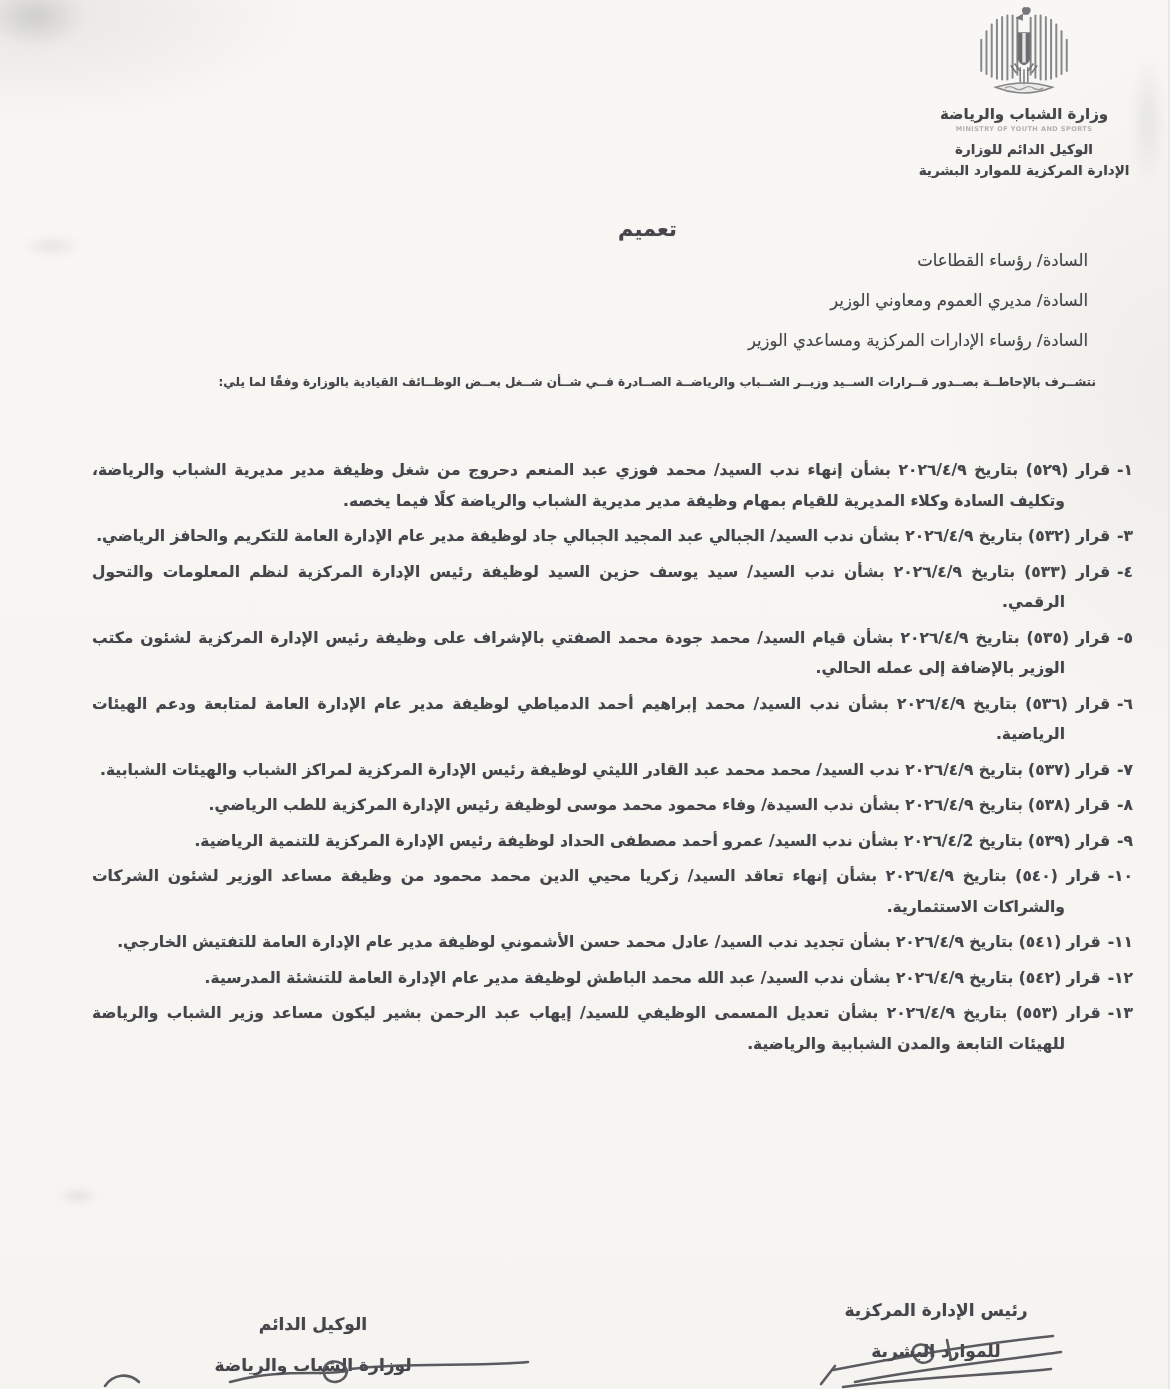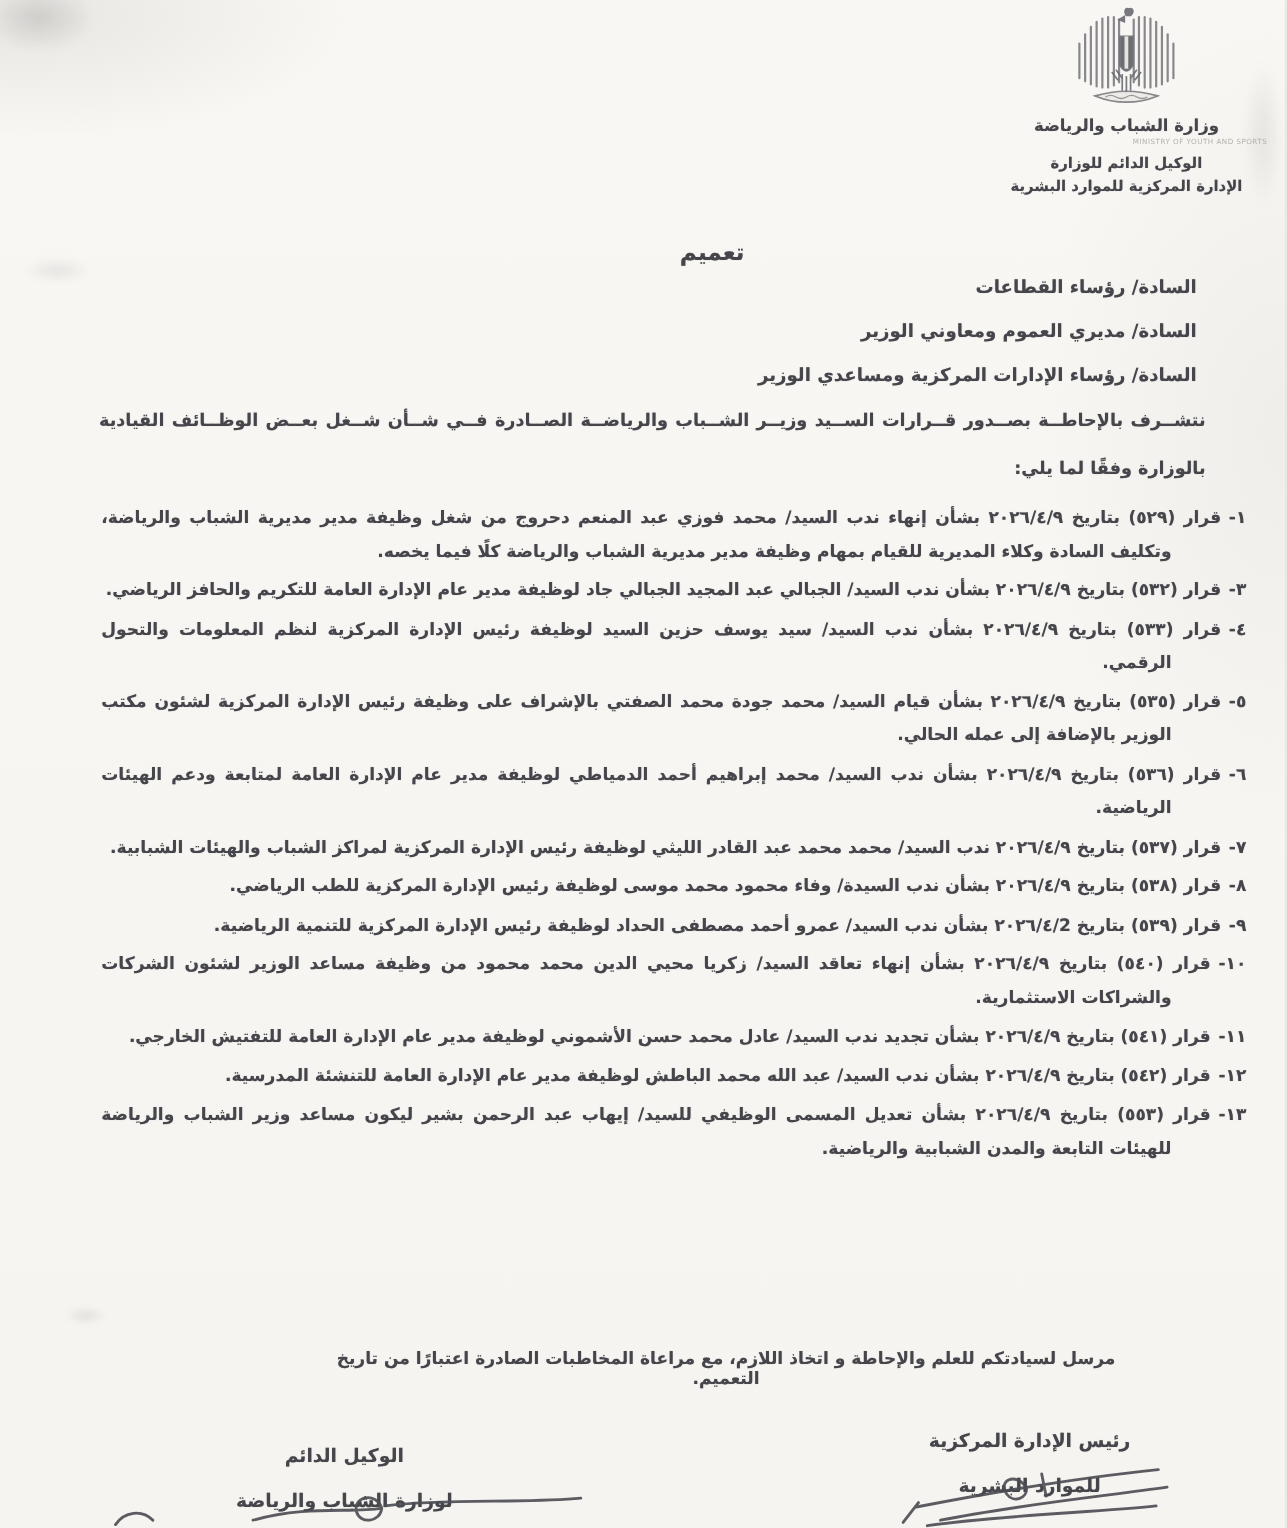--- a/index.html
+++ b/index.html
@@ -15,31 +15,31 @@
   }
   .smudge{position:absolute;pointer-events:none;filter:blur(3px);border-radius:50%;}
   .s1{left:-14px;top:-16px;width:100px;height:64px;background:radial-gradient(rgba(105,105,102,.20),transparent 70%);}
   .s2{left:20px;top:234px;width:64px;height:24px;background:radial-gradient(rgba(110,110,108,.13),transparent 70%);}
   .s3{left:1130px;top:56px;width:36px;height:130px;background:radial-gradient(rgba(118,118,115,.12),transparent 72%);}
   .s4{left:58px;top:1188px;width:40px;height:16px;background:radial-gradient(rgba(100,100,98,.15),transparent 70%);}
 
   .header{position:absolute;top:6px;right:16px;width:256px;text-align:center;direction:rtl;}
   .emblem{display:block;margin:0 auto;}
   .m-ar{font-size:15px;font-weight:700;margin-top:5px;}
-  .m-en{font-size:6.5px;font-weight:400;color:#b2b1ad;letter-spacing:.45px;margin-top:2px;text-shadow:none;text-align:right;}
+  .m-en{font-size:6.5px;font-weight:700;color:#b2b1ad;letter-spacing:.45px;margin-top:2px;text-shadow:none;}
   .m-o1{font-size:13.5px;font-weight:700;margin-top:8px;}
   .m-o2{font-size:13.5px;font-weight:700;margin-top:5px;}
 
   .title{position:absolute;top:217px;left:618px;font-size:21px;font-weight:700;direction:rtl;}
 
   .addressees{position:absolute;top:241px;right:80px;direction:rtl;
-    font-size:16.5px;font-weight:700;line-height:40px;}
+    font-size:16.5px;font-weight:400;line-height:40px;}
 
   .intro{position:absolute;top:360px;right:72px;left:90px;margin:0;direction:rtl;
-    text-align:justify;font-size:16px;font-weight:600;line-height:44px;}
+    text-align:justify;font-size:12px;font-weight:600;line-height:44px;}
 
   .items{position:absolute;top:455px;right:35px;left:92px;direction:rtl;}
   .item{text-align:justify;text-align-last:right;padding-right:68px;text-indent:-68px;
     line-height:30.5px;margin-bottom:5px;font-size:15.5px;font-weight:600;}
   .item .num{margin-left:7px;font-weight:700;}
 
   .closing{position:absolute;top:1226px;left:278px;right:126px;margin:0;direction:rtl;
     text-align:center;font-size:15.5px;font-weight:600;}
 
   .sig{position:absolute;direction:rtl;text-align:center;font-weight:700;font-size:17px;line-height:41px;}
@@ -156,21 +156,20 @@
 
       <div class="item">
         <span class="num">١٢-</span><span class="txt">قرار (٥٤٢) بتاريخ ٢٠٢٦/٤/٩ بشأن ندب السيد/ عبد الله محمد الباطش لوظيفة مدير عام الإدارة العامة للتنشئة المدرسية.</span>
       </div>
 
       <div class="item">
         <span class="num">١٣-</span><span class="txt">قرار (٥٥٣) بتاريخ ٢٠٢٦/٤/٩ بشأن تعديل المسمى الوظيفي للسيد/ إيهاب عبد الرحمن بشير ليكون مساعد وزير الشباب والرياضة للهيئات التابعة والمدن الشبابية والرياضية.</span>
       </div>
     </div>
 
-  <p class="closing">مرسل لسيادتكم للعلم والإحاطة و اتخاذ اللازم، مع مراعاة المخاطبات الصادرة اعتبارًا من تاريخ التعميم.</p>
 
   <div class="sig sig-right">
     <div>رئيس الإدارة المركزية</div>
     <div>للموارد البشرية</div>
   </div>
   <div class="sig sig-left">
     <div>الوكيل الدائم</div>
     <div>لوزارة الشباب والرياضة</div>
   </div>
 

